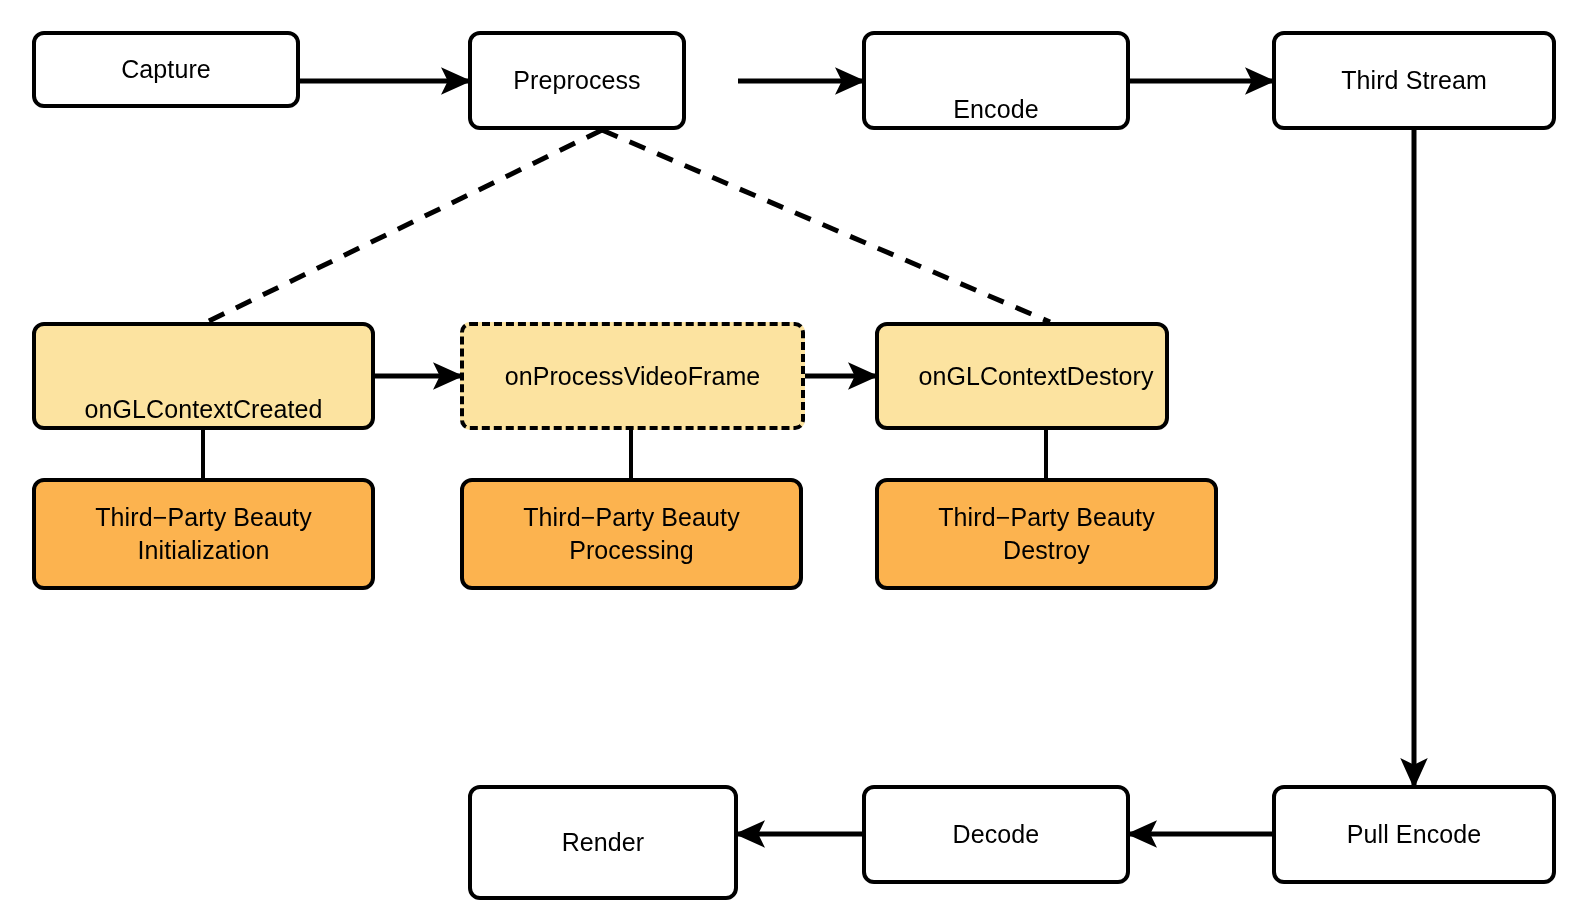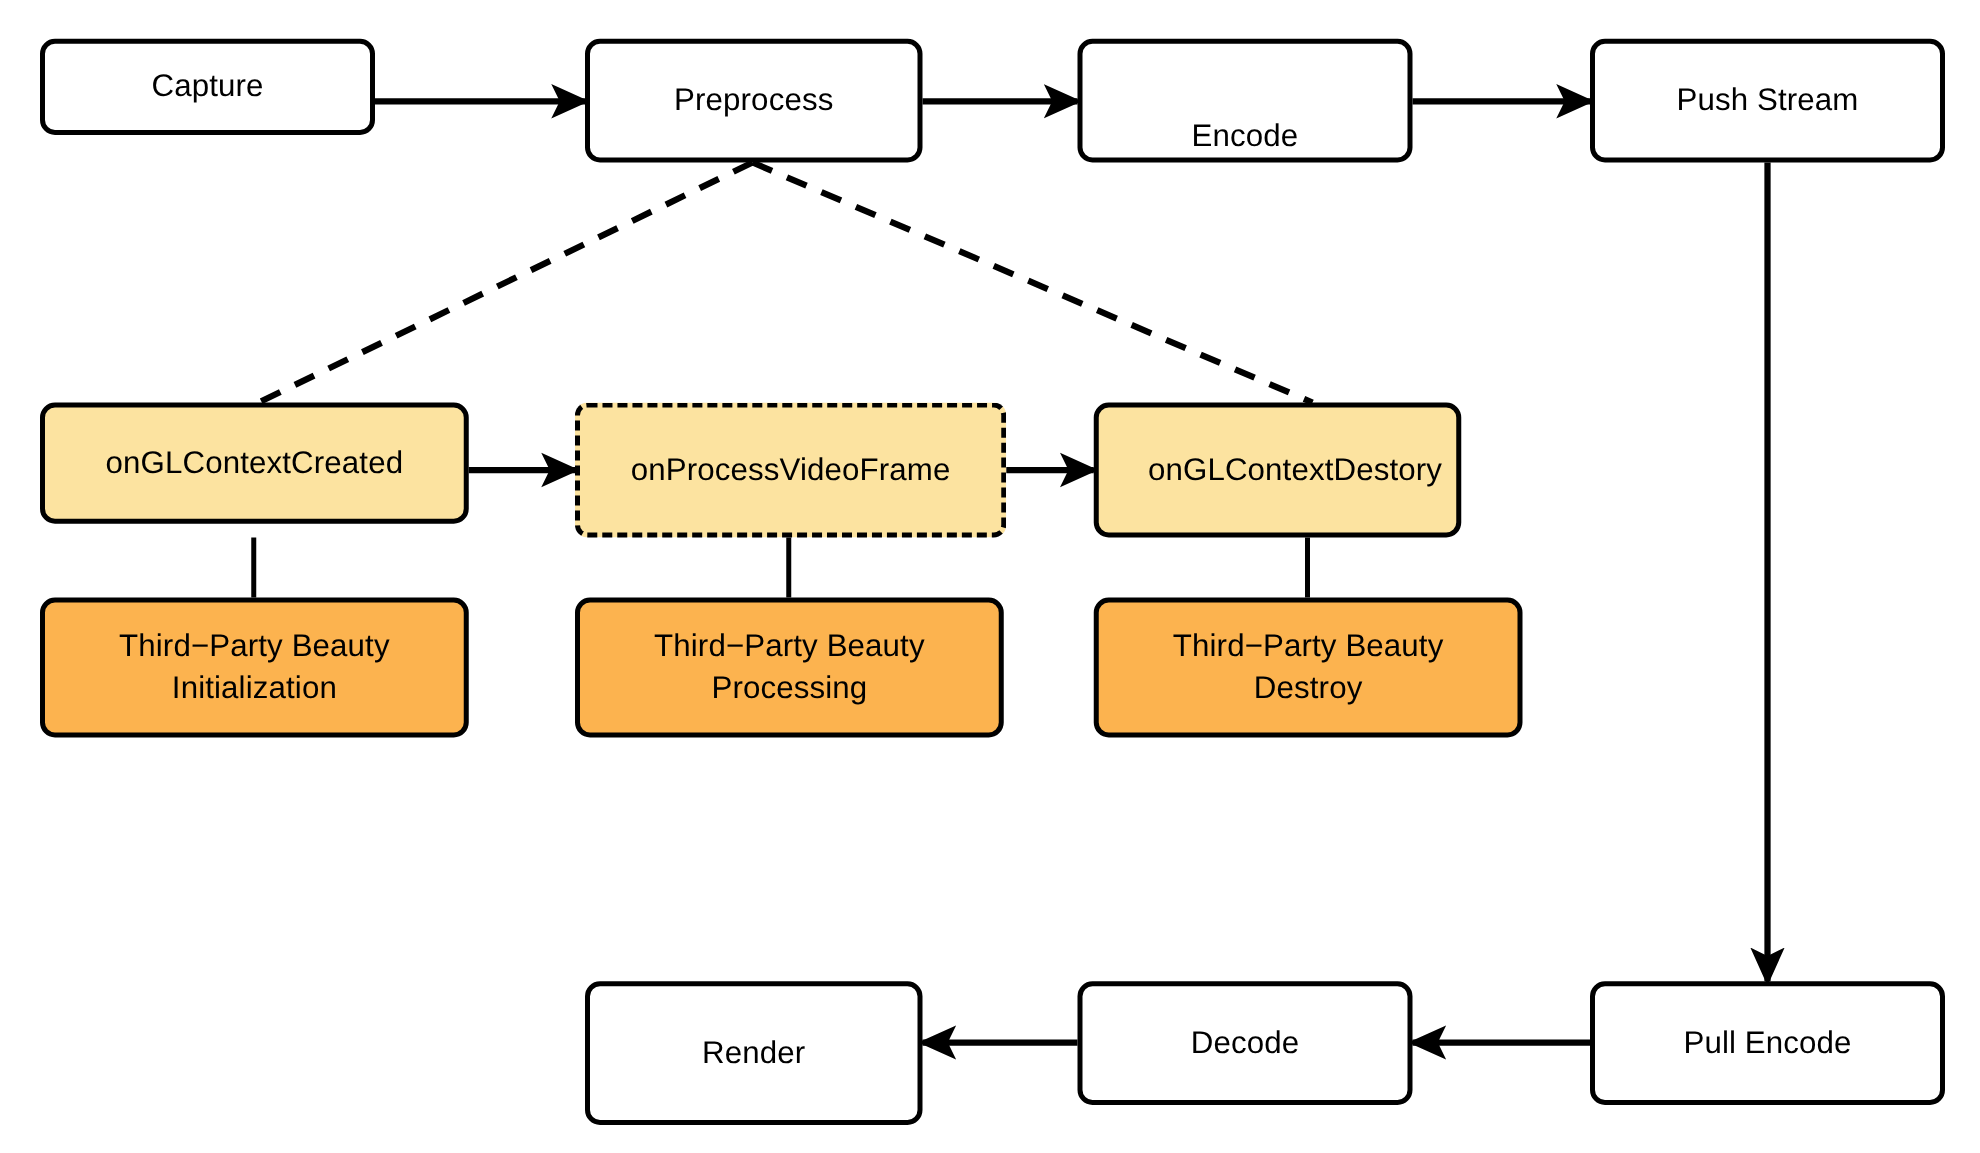--- a/index.html
+++ b/index.html
@@ -84,31 +84,31 @@
         <line x1="805" y1="376" x2="875" y2="376" stroke="#000000" stroke-width="5" stroke-linecap="butt" marker-end="url(#arrowhead)"></line>
         <line x1="203" y1="430" x2="203" y2="478" stroke="#000000" stroke-width="4" stroke-linecap="butt"></line>
         <line x1="631" y1="430" x2="631" y2="478" stroke="#000000" stroke-width="4" stroke-linecap="butt"></line>
         <line x1="1046" y1="430" x2="1046" y2="478" stroke="#000000" stroke-width="4" stroke-linecap="butt"></line>
       </g>
   </svg>
 
   <div class="node plain" style="left: 32px; top: 31px; width: 268px; height: 77px;">
     <span class="node-label">Capture</span>
   </div>
-  <div class="node plain" style="left: 468px; top: 31px; width: 270px; height: 99px;">
+  <div class="node plain" style="left: 468px; top: 31px; width: 218px; height: 99px;">
     <span class="node-label">Preprocess</span>
   </div>
   <div class="node plain" style="left: 862px; top: 31px; width: 268px; height: 99px; align-items: flex-end;">
     <span class="node-label">Encode</span>
   </div>
   <div class="node plain" style="left: 1272px; top: 31px; width: 284px; height: 99px;">
-    <span class="node-label">Push Stream</span>
+    <span class="node-label">Third Stream</span>
   </div>
 
-  <div class="node stage" style="left: 32px; top: 322px; width: 343px; height: 97px;">
+  <div class="node stage" style="left: 32px; top: 322px; width: 343px; height: 108px; align-items: flex-end;">
     <span class="node-label">onGLContextCreated</span>
   </div>
   <div class="node stage dashed" style="left: 460px; top: 322px; width: 345px; height: 108px;">
     <span class="node-label">onProcessVideoFrame</span>
   </div>
   <div class="node stage" style="left: 875px; top: 322px; width: 294px; height: 108px; padding-left: 28px;">
     <span class="node-label">onGLContextDestory</span>
   </div>
 
   <div class="node vendor" style="left: 32px; top: 478px; width: 343px; height: 112px;">

